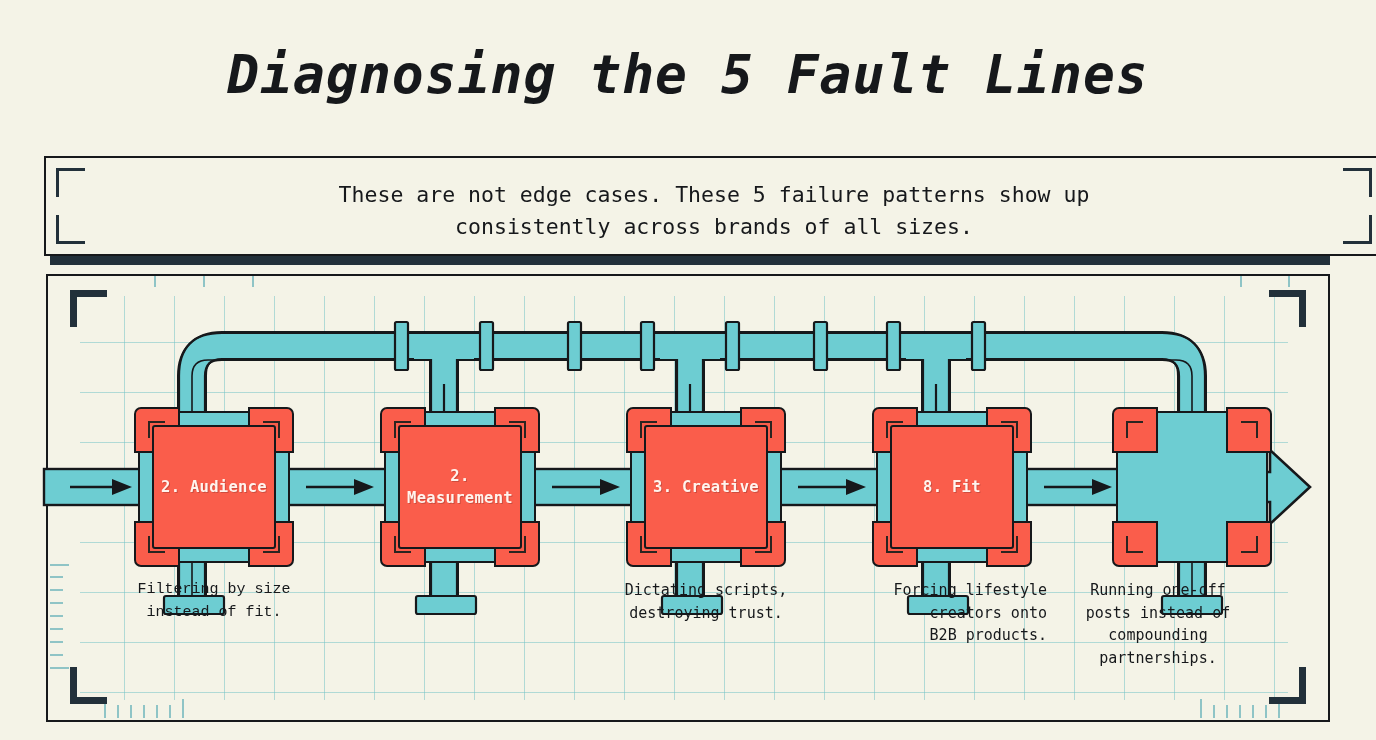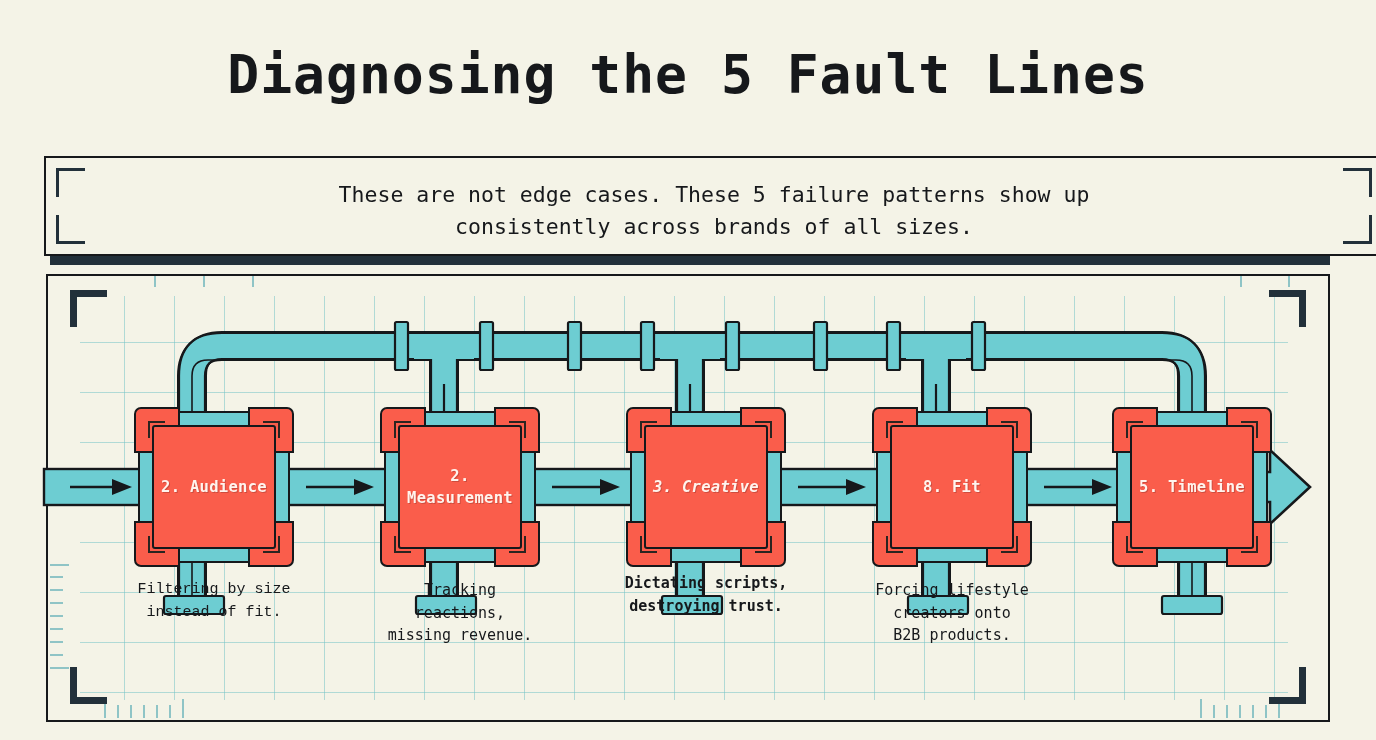--- a/index.html
+++ b/index.html
@@ -13,20 +13,21 @@
   .page{position:absolute;inset:0;}
 
   
   .title{
     position:absolute;left:0;top:44px;width:1376px;
     text-align:center;
     font-family:"DejaVu Sans Mono","Liberation Mono",monospace;
     font-size:53px;font-weight:bold;letter-spacing:1px;
     color:#16181B;
     white-space:pre;
+    font-style:italic;
   }
 
   
   .sub-shadow{
     position:absolute;left:50px;top:163px;width:1280px;height:102px;
     background:#22303A;
   }
   .subtitle-box{
     position:absolute;left:44px;top:156px;width:1340px;height:100px;
     background:#F4F3E7;border:2px solid #16181B;
@@ -295,21 +296,21 @@
       <div class="body">
         <div class="lbl">2.
 Measurement</div>
       </div>
       <div class="ibr tl"></div>
       <div class="ibr tr"></div>
       <div class="ibr bl"></div>
       <div class="ibr br"></div>
     </div>
 
-    <div class="node" style="left:582px;top:135px;font-style:italic;">
+    <div class="node" style="left:582px;top:135px;">
       <div class="ring"></div>
       <div class="cap tl"></div>
       <div class="cap tr"></div>
       <div class="cap bl"></div>
       <div class="cap br"></div>
       <div class="body">
         <div class="lbl">3. Creative</div>
       </div>
       <div class="ibr tl"></div>
       <div class="ibr tr"></div>
@@ -331,34 +332,32 @@
       <div class="ibr bl"></div>
       <div class="ibr br"></div>
     </div>
 
     <div class="node" style="left:1068px;top:135px;">
       <div class="ring"></div>
       <div class="cap tl"></div>
       <div class="cap tr"></div>
       <div class="cap bl"></div>
       <div class="cap br"></div>
-      <div class="body">
-        <div class="lbl">5. Timeline</div>
-      </div>
       <div class="ibr tl"></div>
       <div class="ibr tr"></div>
       <div class="ibr bl"></div>
       <div class="ibr br"></div>
     </div>
 
     <div class="caption" style="left:71px;top:303px;font-family:Liberation Mono, monospace;">Filtering by size
 instead of fit.</div>
-    <div class="caption" style="left:317px;top:303px;">Tracking
-reactions,
-missing revenue.</div>
-    <div class="caption" style="left:563px;top:296px;font-weight:bold;">Dictating scripts,
+    <div class="caption" style="left:563px;top:303px;">Dictating scripts,
 destroying trust.</div>
-    <div class="caption" style="left:809px;top:303px;">Forcing lifestyle
+    <div class="caption" style="left:809px;top:303px;text-align:right;">Forcing lifestyle
 creators onto
 B2B products.</div>
+    <div class="caption" style="left:1015px;top:303px;">Running one-off
+posts instead of
+compounding
+partnerships.</div>
 
   </div>
 </div>
 
 </body></html>

